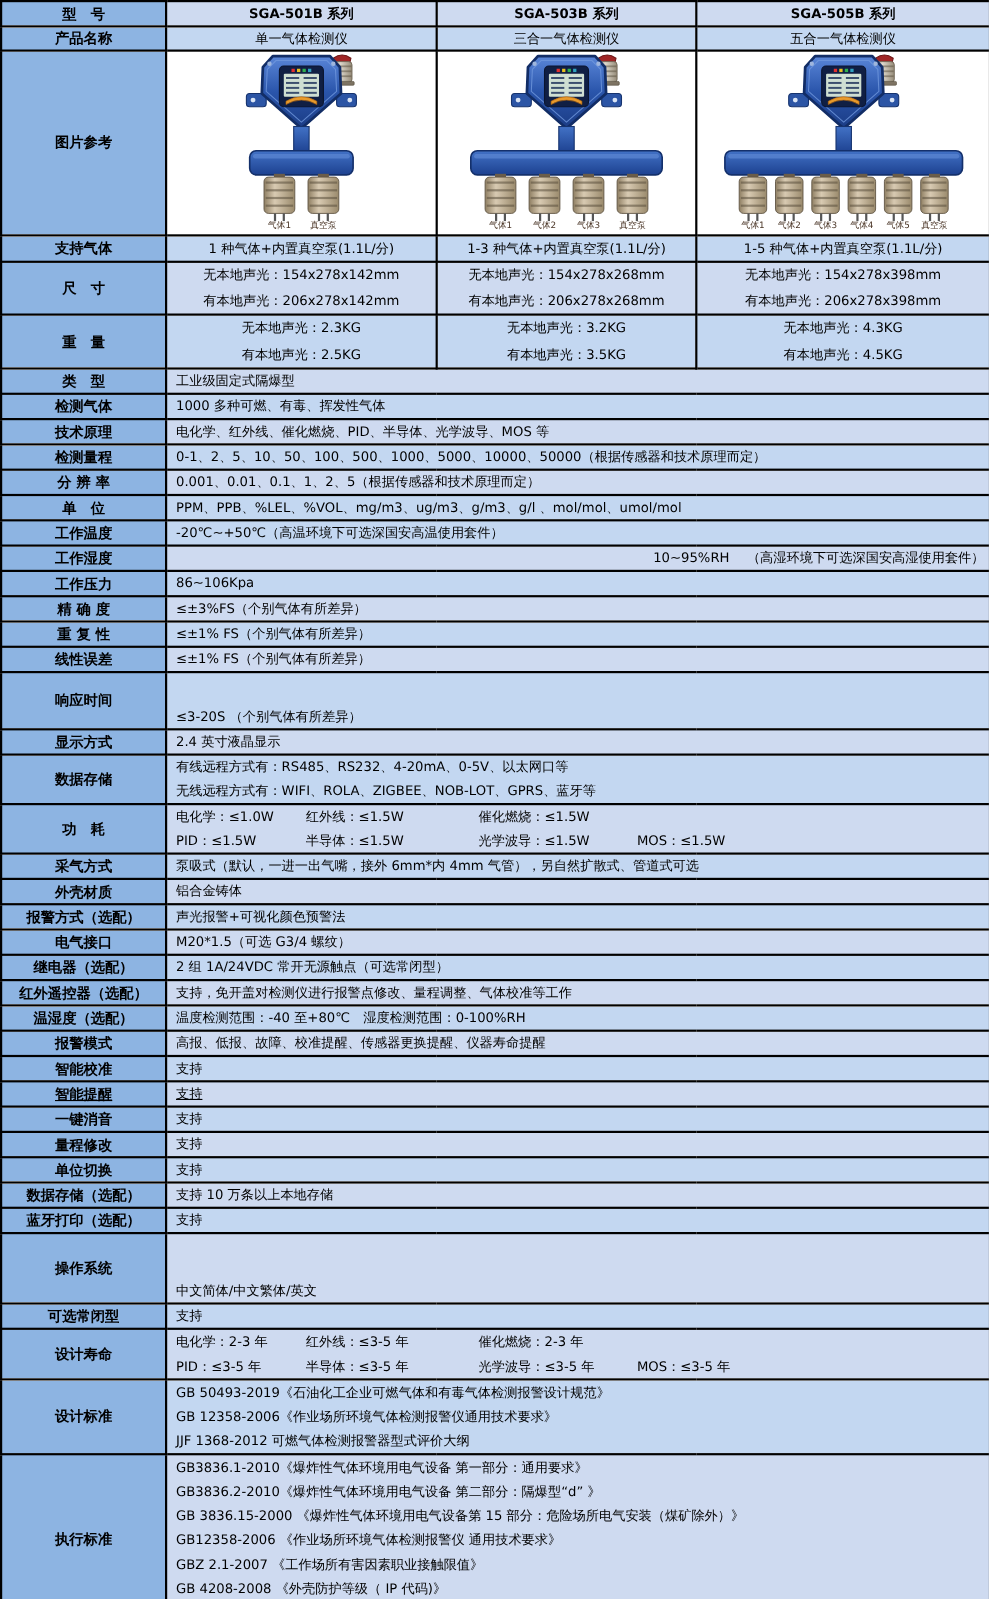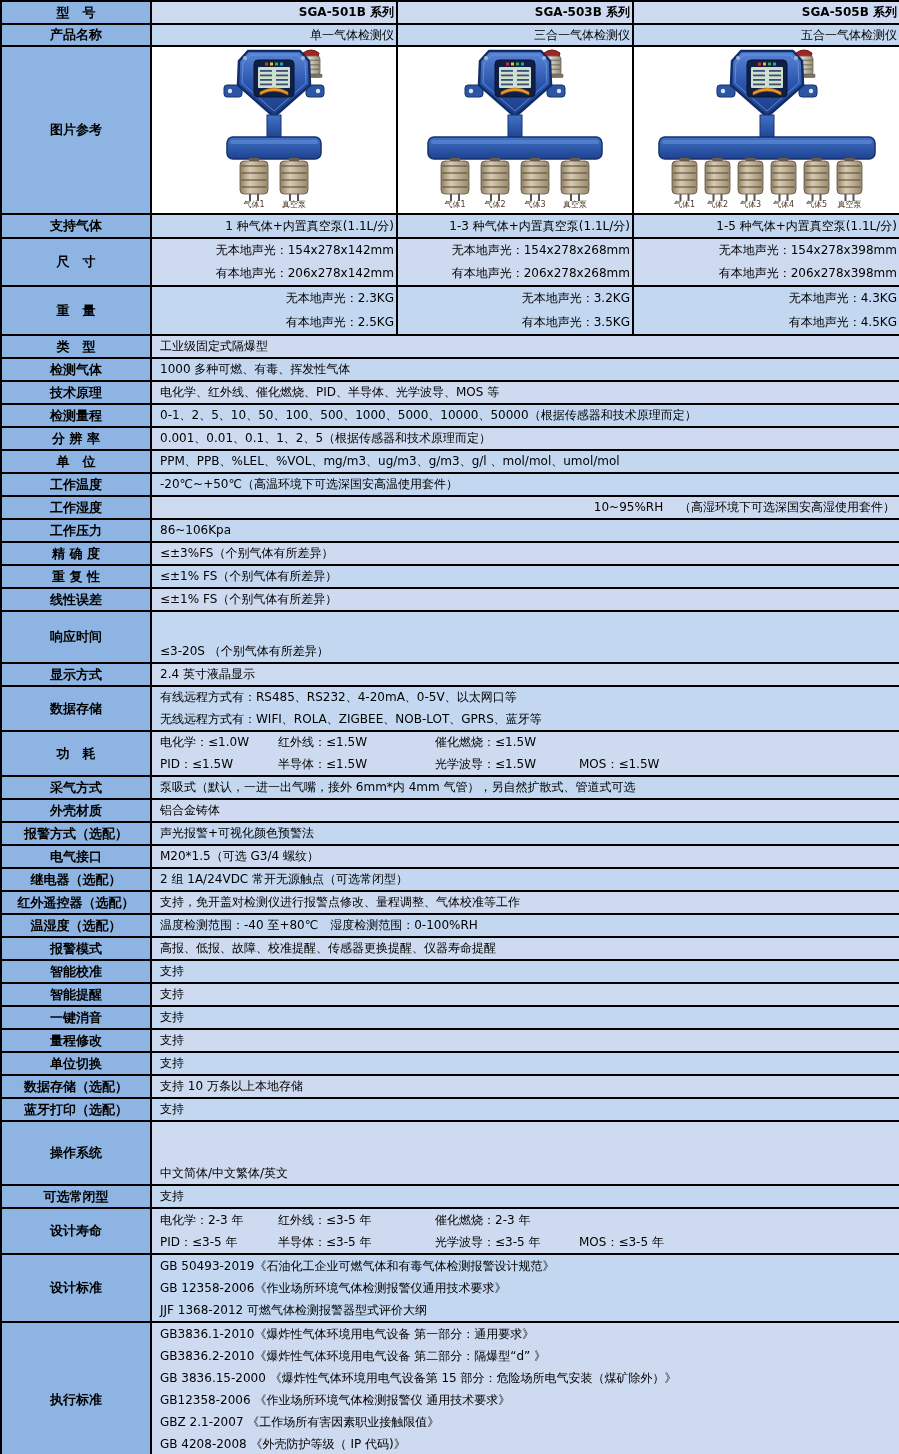--- a/index.html
+++ b/index.html
@@ -1,21 +1,21 @@
 <!DOCTYPE html>
 <html lang="zh"><head>
 <meta charset="utf-8">
 <style>
   html,body{margin:0;padding:0;background:#fff;}
   body{width:899px;font-family:"DejaVu Sans","Liberation Sans",sans-serif;color:#000;}
   table{border-collapse:collapse;table-layout:fixed;width:899px;}
   td,th{border:2px solid #000;box-sizing:border-box;overflow:hidden;white-space:nowrap;vertical-align:middle;}
   th.label{background:#8db4e2;font-weight:bold;font-size:13px;text-align:center;padding:0 1px;}
   td.val{font-size:12px;padding:0 4px 0 8px;text-align:left;}
-  td.cen{text-align:right;padding:0 2px;}
+  td.cen{text-align:center;padding:0 2px;}
   tr.A td.val{background:#cedaf0;}
   tr.B td.val{background:#c3d7f1;}
   tr.imgrow td{background:#ffffff;padding:0;text-align:center;}
   .line{display:block;}
   .seg{display:inline-block;}
   .seg0{width:118px;}
   .seg1{width:157px;}
   .seg2{width:144px;}
   .hdr{font-weight:bold;font-size:13px;}
   svg text{font-family:"DejaVu Sans","Liberation Sans",sans-serif;}
@@ -509,21 +509,21 @@
         <td colspan="3" class="val">
           <div class="line" style="line-height: 21px;">高报、低报、故障、校准提醒、传感器更换提醒、仪器寿命提醒</div>
         </td>
       </tr>
       <tr class="B" style="height: 21px;">
         <th class="label">智能校准</th>
         <td colspan="3" class="val">
           <div class="line" style="line-height: 21px;">支持</div>
         </td>
       </tr>
-      <tr class="A" style="height: 21px;">
+      <tr class="A" style="height: 21px; text-decoration: underline;">
         <th class="label">智能提醒</th>
         <td colspan="3" class="val">
           <div class="line" style="line-height: 21px;">支持</div>
         </td>
       </tr>
       <tr class="B" style="height: 21px;">
         <th class="label">一键消音</th>
         <td colspan="3" class="val">
           <div class="line" style="line-height: 21px;">支持</div>
         </td>

